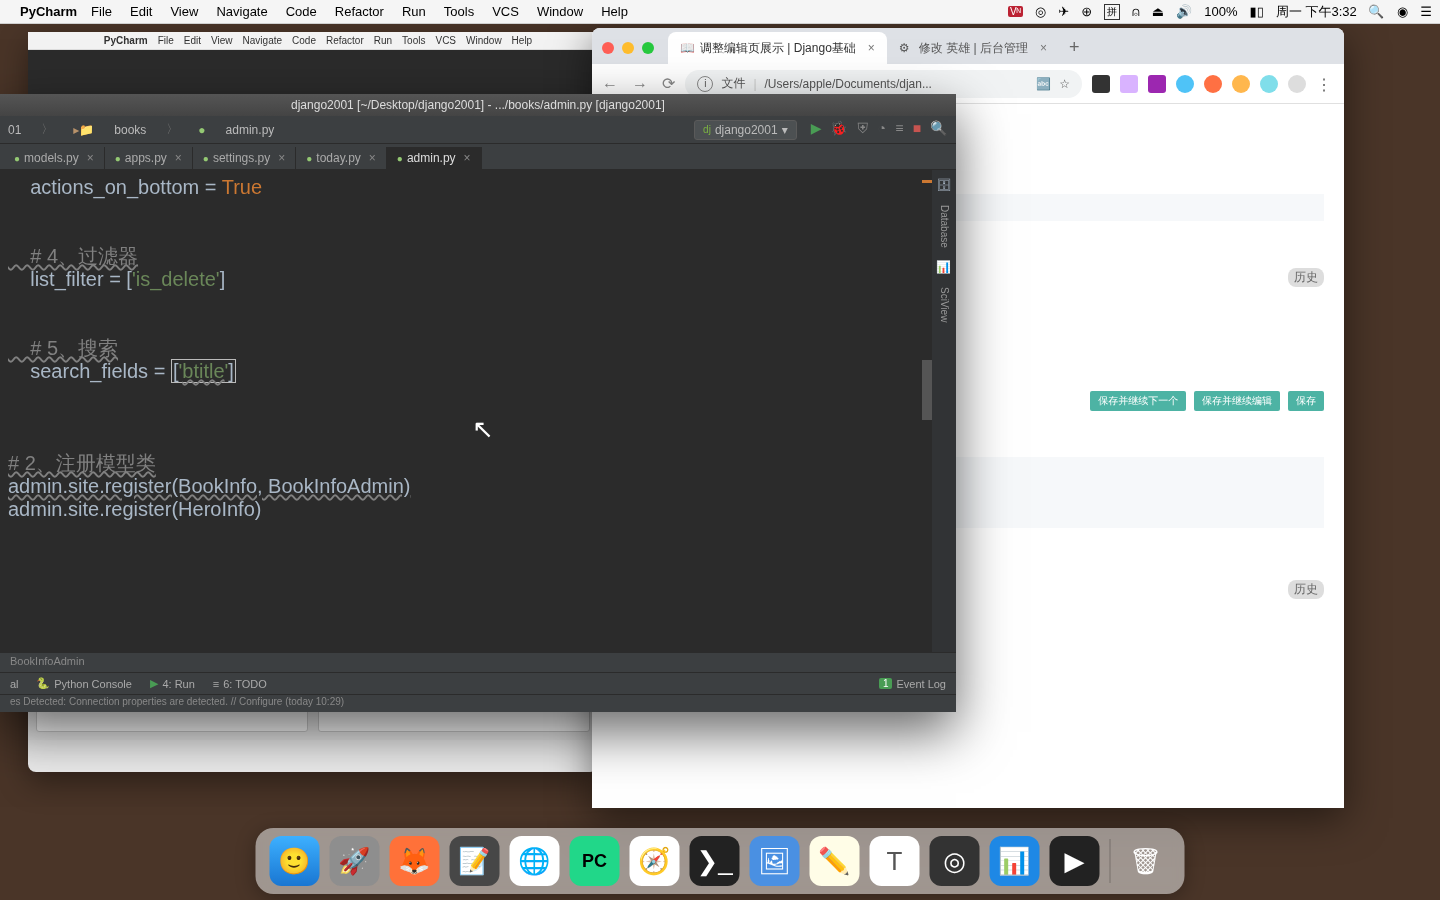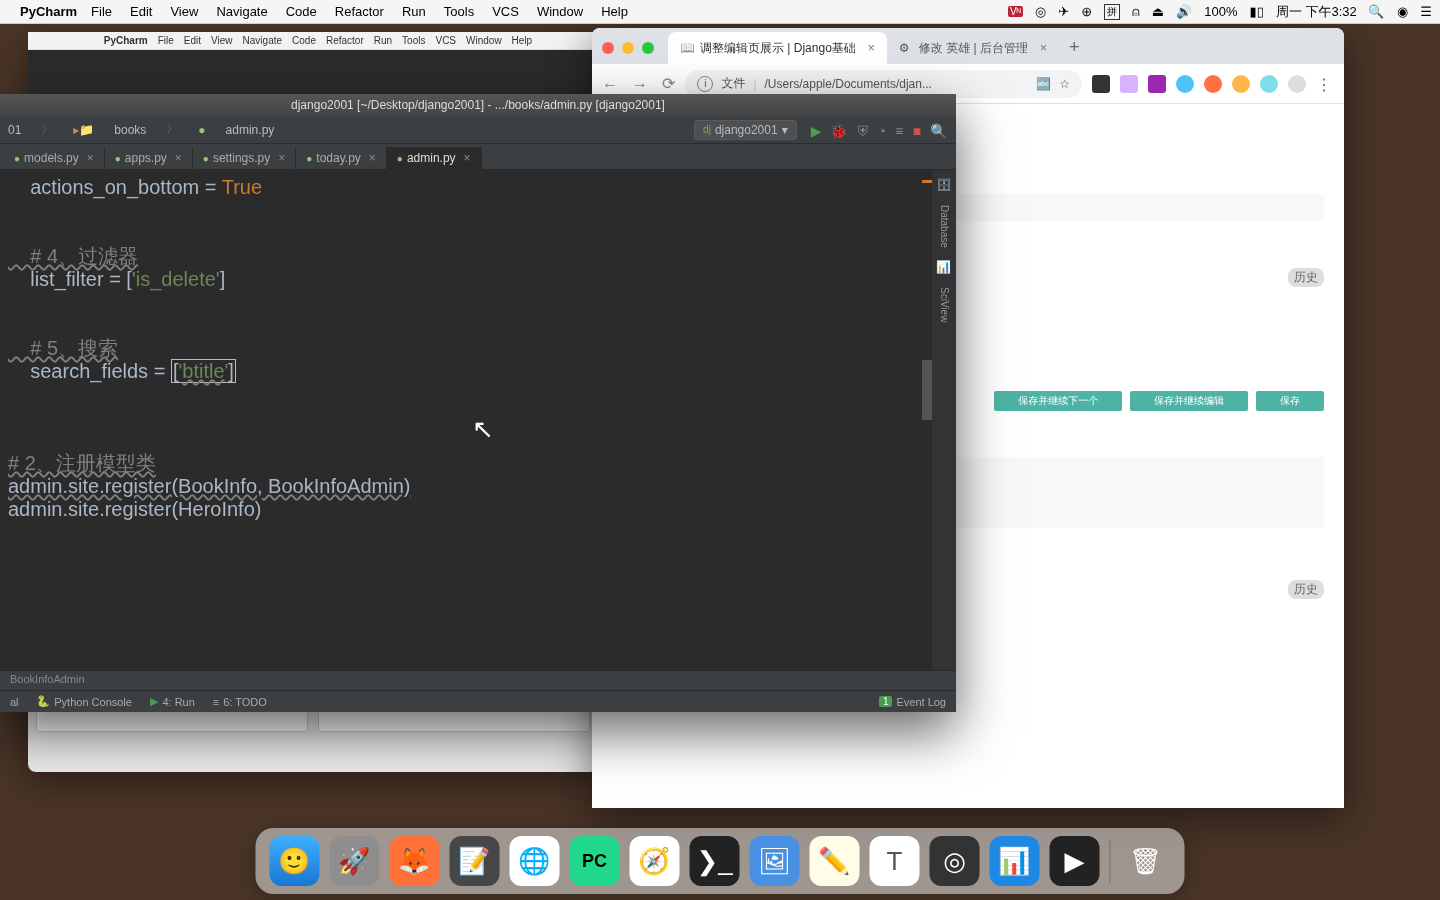--- a/index.html
+++ b/index.html
@@ -44,34 +44,34 @@
 .chrome-omnibox .info{ width:16px;height:16px; border:1px solid #888; border-radius:50%; display:flex;align-items:center;justify-content:center; font-size:10px;}
 .chrome-ext{ display:flex; gap:10px;}
 .chrome-ext span{ width:18px;height:18px; border-radius:3px; display:inline-block;}
 .chrome-content{ flex:1; overflow:hidden; padding:10px 20px; font-size:14px; color:#333; background:#fff;}
 .chrome-content h3{ font-size:24px; margin-bottom:16px;}
 .chrome-content p{ margin:10px 0; line-height:1.6;}
 .code-block{ background:#f6f8fa; padding:6px 10px; font-family:Menlo,monospace; font-size:13px; margin:8px 0;}
 .form-preview{ margin:14px 0; }
 .form-preview input{ width:110px; height:18px; border:1px solid #ccc; margin:3px 0; font-size:11px; padding:1px 3px;}
 .form-buttons{ text-align:right; margin-top:8px;}
-.form-buttons span{ display:inline-block; background:#4db3a4; color:#fff; font-size:10px; padding:3px 24px; border-radius:2px; margin-left:4px;}
+.form-buttons span{ display:inline-block; background:#4db3a4; color:#fff; font-size:10px; padding:3px 8px; border-radius:2px; margin-left:4px;}
 .code-py{ font-family:Menlo,monospace; font-size:13px; line-height:1.5;} .code-py .cls{color:#c18401;} .code-py .fn{color:#4078f2;} .code-py .str{color:#50a14f;} .code-py .punct{color:#383a42;}
 .history-badge{ float:right; background:#ddd; color:#666; font-size:12px; padding:1px 6px; border-radius:8px;}
 .form-section2{ margin-top:20px; font-size:12px; color:#666;}
 .form-section2 .label{ display:inline-block; width:60px;}
 .form-section2 .val{ display:inline-block; background:#fafafa; border:1px solid #eee; padding:2px 8px; min-width:100px; font-size:11px;}
 
 
 .pycharm { position: absolute; top: 94px; left: 0; width: 956px; height: 618px; background: #3c3f41; box-shadow: 0 20px 50px rgba(0,0,0,.6); z-index: 100; display:flex; flex-direction:column; color:#bbb; font-size:12px;}
 .pyc-title { height: 22px; background: linear-gradient(#555,#444); color:#ddd; text-align:center; line-height:22px; font-size:12px;}
 .pyc-breadcrumb { height: 28px; background:#3c3f41; display:flex; align-items:center; padding:0 8px; border-bottom:1px solid #2b2b2b; gap:20px;}
 .pyc-breadcrumb span{ font-size:12px;}
 .pyc-bc-sep{ color:#777;}
-.pyc-run-area{ margin-left:auto; display:flex; align-items:flex-end; gap:8px;}
+.pyc-run-area{ margin-left:auto; display:flex; align-items:flex-start; gap:8px;}
 .pyc-run-config{ background:#4c5052; border:1px solid #5a5a5a; padding:2px 8px; border-radius:3px; display:flex; align-items:center; gap:4px;}
 .pyc-run-icons span{ margin-left:6px; font-size:14px;}
 .pyc-tabs{ height:26px; background:#3c3f41; display:flex; align-items:flex-end; border-bottom:1px solid #2b2b2b; padding-left:4px;}
 .pyc-tab{ padding:4px 10px; font-size:12px; color:#aaa; display:flex; align-items:center; gap:4px; border-right:1px solid #2b2b2b;}
 .pyc-tab.active{ background:#2b2b2b; color:#ddd;}
 .pyc-tab .close{ color:#888; margin-left:4px;}
 .pyc-tab .pyicon{ color:#94c973; font-size:10px;}
 .pyc-editor{ flex:1; background:#2b2b2b; position:relative; font-family:Menlo,Consolas,monospace; font-size:20px; line-height:23px; color:#a9b7c6; padding:6px 0 6px 8px; overflow:hidden;}
 .pyc-editor .c{ color:#808080;}
 .pyc-editor .s{ color:#6a8759;}
@@ -346,20 +346,21 @@
       </span>
     <span class="tool">
         <span>≡</span>
         <span>6: TODO</span>
       </span>
     <span class="tool right">
         <span class="badge">1</span>
         <span>Event Log</span>
       </span>
   </div>
+  <div class="pyc-msg">es Detected: Connection properties are detected. // Configure (today 10:29)</div>
 </div>
 
 <div class="dock">
   <div class="dock-icon" style="background:linear-gradient(#3db0ff,#1976d2)">🙂</div>
   <div class="dock-icon" style="background:#8e8e8e">🚀</div>
   <div class="dock-icon" style="background:#ff7139">🦊</div>
   <div class="dock-icon" style="background:#474747">📝</div>
   <div class="dock-icon" style="background:#fff;color:#333">🌐</div>
   <div class="dock-icon" style="background:#21d789;color:#000;font-weight:bold;font-size:18px">PC</div>
   <div class="dock-icon" style="background:#fff">🧭</div>

